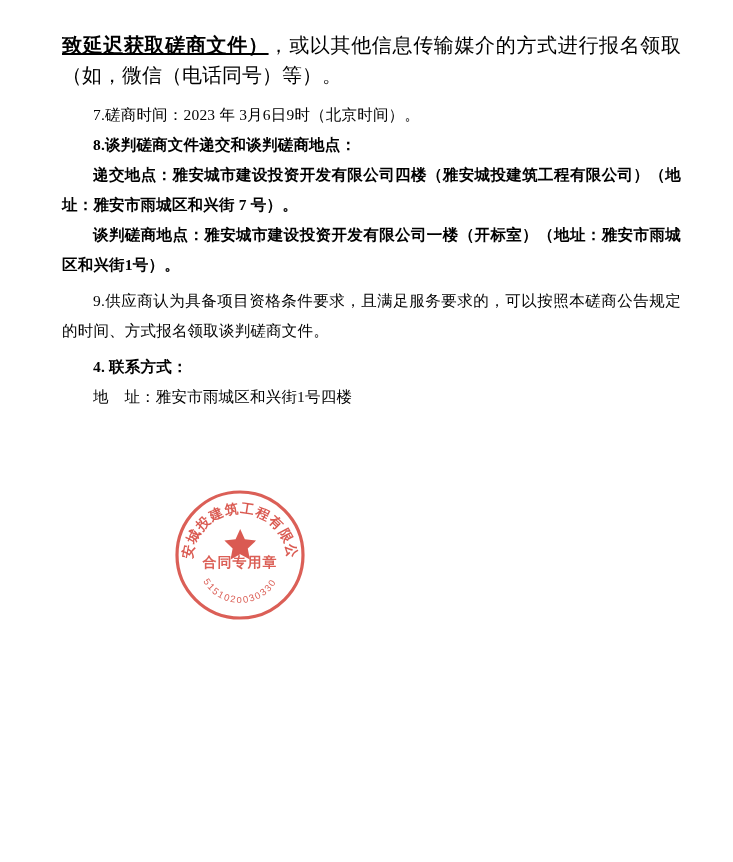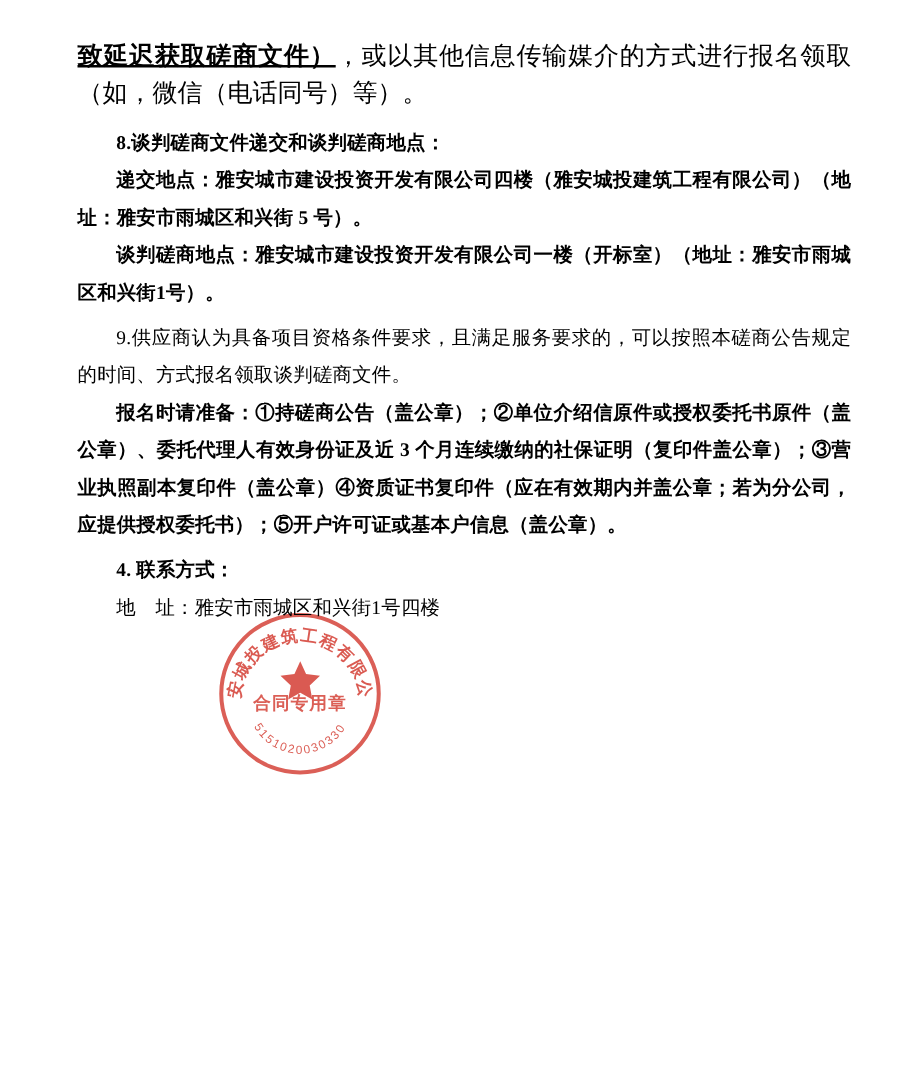--- a/index.html
+++ b/index.html
@@ -90,32 +90,32 @@
 
   <div class="content-wrap">
 
     <div class="first-line">
       <span class="uline">致延迟获取磋商文件）</span><span>，或以其他信息传输媒介的方式进行报名领取（如，微信（电话同号）等）。</span>
     </div>
 
     <div class="spacer-md"></div>
 
 
+    <p class="line para indent2">7.磋商时间：2023 年 3月6日9时（北京时间）。</p>
 
     <p class="line para indent2 bold">8.谈判磋商文件递交和谈判磋商地点：</p>
 
-    <p class="line para indent2 bold">递交地点：雅安城市建设投资开发有限公司四楼（雅安城投建筑工程有限公司）（地址：雅安市雨城区和兴街 5 号）。</p>
+    <p class="line para indent2 bold">递交地点：雅安城市建设投资开发有限公司四楼（雅安城投建筑工程有限公司）（地址：雅安市雨城区和兴街 7 号）。</p>
 
     <p class="line para indent2 bold">谈判磋商地点：雅安城市建设投资开发有限公司一楼（开标室）（地址：雅安市雨城区和兴街1号）。</p>
 
     <div class="spacer-sm"></div>
 
     <p class="line para indent2">9.供应商认为具备项目资格条件要求，且满足服务要求的，可以按照本磋商公告规定的时间、方式报名领取谈判磋商文件。</p>
 
-    <p class="line para indent2 bold">报名时请准备：①持磋商公告（盖公章）；②单位介绍信原件或授权委托书原件（盖公章）、委托代理人有效身份证及近 3 个月连续缴纳的社保证明（复印件盖公章）；③营业执照副本复印件（盖公章）④资质证书复印件（应在有效期内并盖公章；若为分公司，应提供授权委托书）；⑤开户许可证或基本户信息（盖公章）。</p>
 
     <div class="spacer-sm"></div>
 
     <p class="line para indent2 bold">4. 联系方式：</p>
 
 
     <p class="line para indent2">地　址：雅安市雨城区和兴街1号四楼</p>
 
     <div class="spacer-sm"></div>
 

